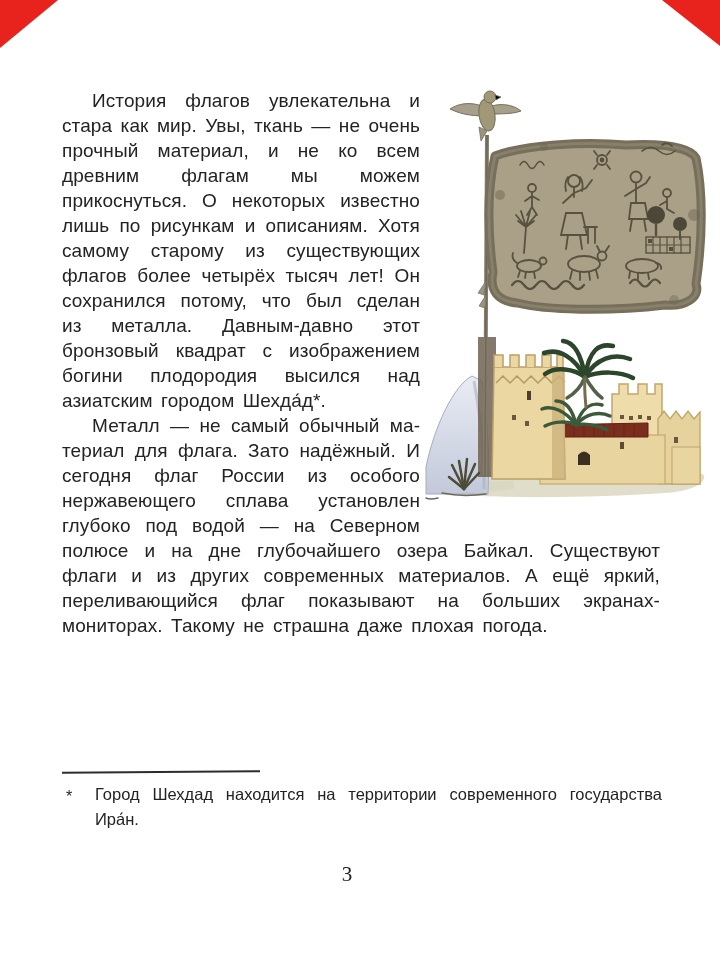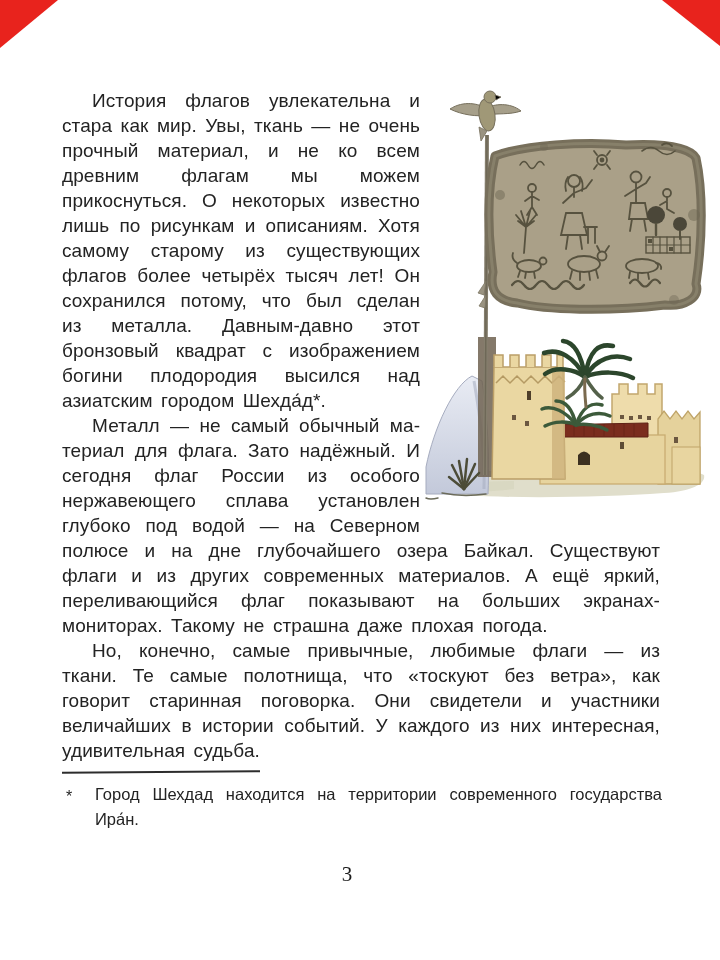--- a/index.html
+++ b/index.html
@@ -215,21 +215,20 @@
 
             <path d="M88,200 q6,-8 12,0 q6,8 12,0 q6,-8 12,0 q6,8 12,0 q6,-8 12,0 q6,8 12,0" stroke-width="2.2"></path>
             <path d="M206,198 q5,-7 10,0 q5,7 10,0 q5,-7 10,0" stroke-width="2.2"></path>
           </g>
         </g>
       </svg>
     </div>
 
     <p>История флагов увлекательна и стара как мир. Увы, ткань — не очень прочный материал, и не ко всем древним флагам мы можем прикоснуться. О некоторых извест­но лишь по рисункам и описаниям. Хотя самому старому из существу­ющих флагов более четырёх тысяч лет! Он сохранился потому, что был сделан из металла. Давным-давно этот бронзовый квадрат с изобра­жением богини плодородия высился над азиатским городом Шехда́д*.</p>
     <p>Металл — не самый обычный ма­териал для флага. Зато надёжный. И сегодня флаг России из особо­го нержавеющего сплава установлен глубоко под водой — на Северном полюсе и на дне глубочайшего озера Байкал. Существуют флаги и из других современных материалов. А ещё яркий, переливающийся флаг показывают на больших экранах-мониторах. Такому не страшна даже плохая погода.</p>
-    <p>Но, конечно, самые привычные, любимые флаги — из ткани. Те самые полотнища, что «тоскуют без ветра», как говорит старинная поговорка. Они свидетели и участники величайших в истории событий. У каждого из них интерес­ная, удивительная судьба.</p>
   </div>
 
   <div class="footnote-rule"></div>
 
   <div class="footnote">
     <span class="fn-marker">*</span>
     <span class="fn-text">Город Шехдад находится на территории современного государства Ира́н.</span>
   </div>
 
   <div class="page-number">3</div>

